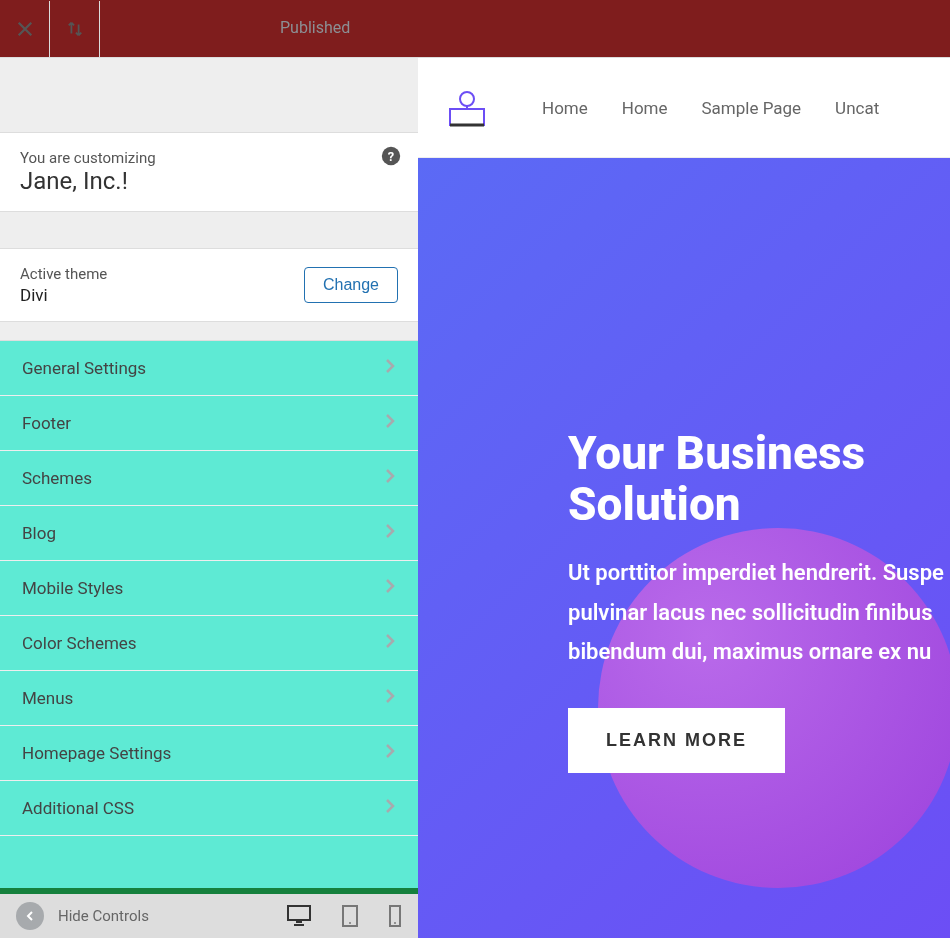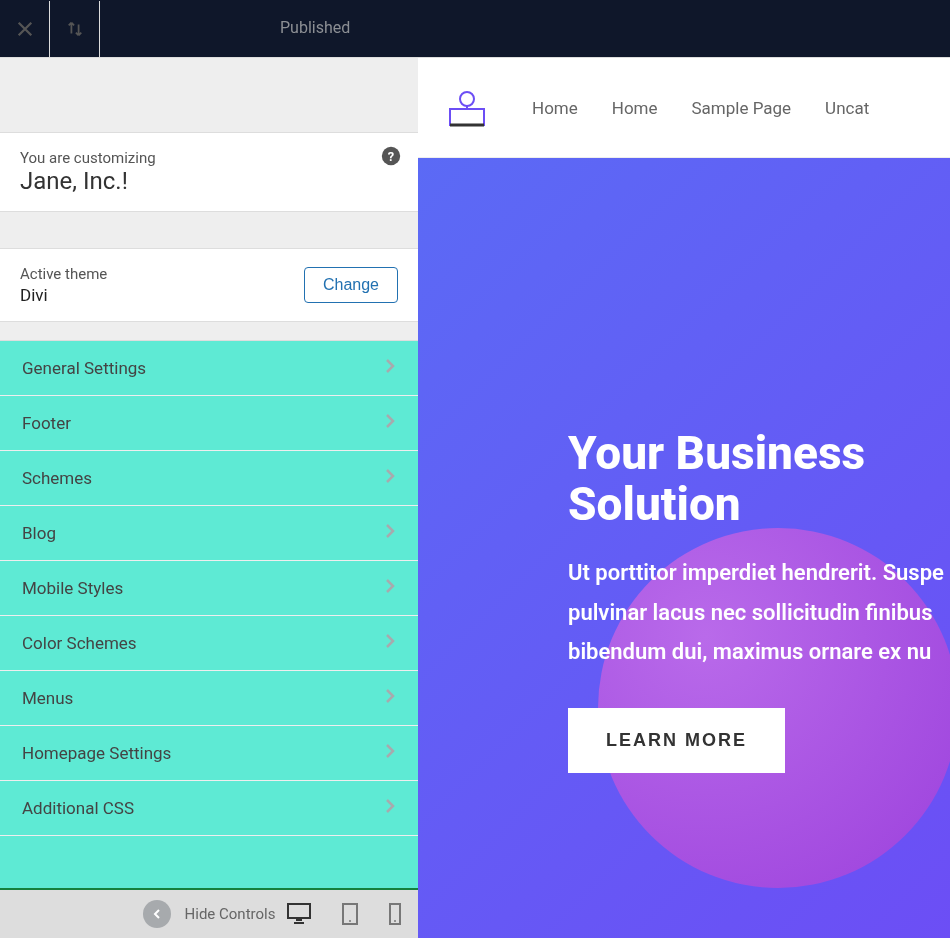--- a/index.html
+++ b/index.html
@@ -1,42 +1,42 @@
 <!DOCTYPE html>
 <html><head>
 <meta charset="utf-8">
 <style>
 * { margin: 0; padding: 0; box-sizing: border-box; }
 body { font-family: -apple-system, BlinkMacSystemFont, "Segoe UI", Roboto, sans-serif; width: 950px; height: 938px; overflow: hidden; display: flex; flex-direction: column; }
-.top-bar { height: 58px; display: flex; align-items: center; background: #0f172a; border-bottom: 1px solid #ddd; position: relative; }
+.top-bar { height: 58px; display: flex; align-items: center; background: #7f1d1d; border-bottom: 1px solid #ddd; position: relative; }
 .top-bar .icon-btn { width: 50px; height: 56px; display: flex; align-items: center; justify-content: center; cursor: pointer; border-right: 1px solid #ddd; }
 .top-bar .icon-btn svg { width: 18px; height: 18px; }
 .top-bar .published { position: absolute; left: 268px; top: 12px; color: #8c8f94; font-size: 16px; padding: 6px 12px; }
 .main { flex: 1; display: flex; overflow: hidden; }
 .sidebar { width: 418px; background: #eeeeee; display: flex; flex-direction: column; position: relative; }
 .sidebar-spacer { height: 74px; }
 .customizing-block { background: #fff; padding: 16px 20px; border-top: 1px solid #ddd; border-bottom: 1px solid #ddd; position: relative; }
 .customizing-block .sub { color: #555; font-size: 15px; }
 .customizing-block .title { font-size: 24px; color: #333; }
 .customizing-block .help { position: absolute; right: 16px; top: 12px; width: 22px; height: 22px; }
 .theme-block { background: #fff; margin-top: 36px; padding: 16px 20px; border-top: 1px solid #ddd; border-bottom: 1px solid #ddd; display: flex; justify-content: space-between; align-items: center; }
 .theme-block .left .lbl { color: #555; font-size: 15px; }
 .theme-block .left .name { color: #222; font-size: 17px; margin-top: 2px; }
 .change-btn { border: 1px solid #2271b1; color: #2271b1; background: #fff; border-radius: 4px; padding: 8px 18px; font-size: 16px; cursor: pointer; text-align: center; }
 .menu-spacer { height: 18px; }
 .menu-list { background: #5eead4; border-top: 1px solid #ddd; overflow-y: auto; flex: 1; }
 .menu-item { display: flex; justify-content: space-between; align-items: center; padding: 16px 22px; border-bottom: 1px solid #eee; cursor: pointer; font-size: 17px; color: #444; }
 .menu-item .chev { color: #a7aaad; }
-.footer-bar { height: 50px; background: #ddd; display: flex; align-items: center; padding: 0 16px; gap: 14px; border-top: 2px solid #15803d; position: relative; justify-content: center; }
+.footer-bar { height: 50px; background: #ddd; display: flex; align-items: center; padding: 0 16px; gap: 14px; border-top: 6px solid #15803d; position: relative; }
 .footer-bar .circle-btn { width: 28px; height: 28px; border-radius: 50%; background: #a7aaad; color: #fff; display: flex; align-items: center; justify-content: center; cursor: pointer; }
 .footer-bar .hide-text { color: #666; font-size: 15px; }
 .footer-bar .devices { position: absolute; right: 16px; display: flex; gap: 28px; }
 .footer-bar .devices svg { cursor: pointer; }
 .preview { flex: 1; background: #fff; display: flex; flex-direction: column; overflow: hidden; }
-.preview-header { height: 100px; background: #fff; display: flex; align-items: center; padding: 0 26px; gap: 22px; border-bottom: 1px solid #eee; }
+.preview-header { height: 100px; background: #fff; display: flex; align-items: center; padding: 0 26px; gap: 32px; border-bottom: 1px solid #eee; }
 .preview-header .logo { width: 46px; height: 46px; }
 .preview-header .nav { display: flex; gap: 34px; margin-left: 20px; }
 .preview-header .nav a { color: #666; font-size: 17px; text-decoration: none; cursor: pointer; }
 .hero { flex: 1; background: linear-gradient(135deg, #5b6af5 0%, #6c4ef5 100%); position: relative; padding: 270px 0 0 150px; overflow: hidden; }
 .hero .circle { position: absolute; width: 360px; height: 360px; border-radius: 50%; background: radial-gradient(circle at 30% 30%, #c86de8, #a43ed8); left: 180px; top: 370px; opacity: 0.85; }
 .hero .content { position: relative; z-index: 2; }
 .hero h1 { color: #fff; font-size: 46px; font-weight: 800; line-height: 1.1; }
 .hero p { color: #fff; font-size: 22px; font-weight: 600; margin-top: 24px; line-height: 1.8; }
 .hero .cta { margin-top: 36px; background: #fff; color: #333; border: none; padding: 22px 38px; font-size: 18px; font-weight: 700; letter-spacing: 2px; cursor: pointer; }
 </style>

